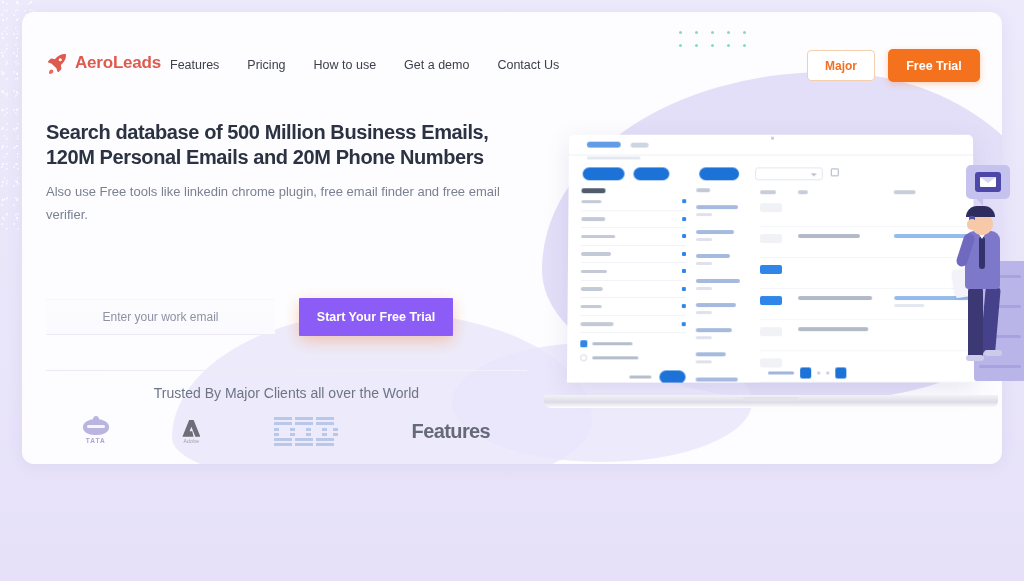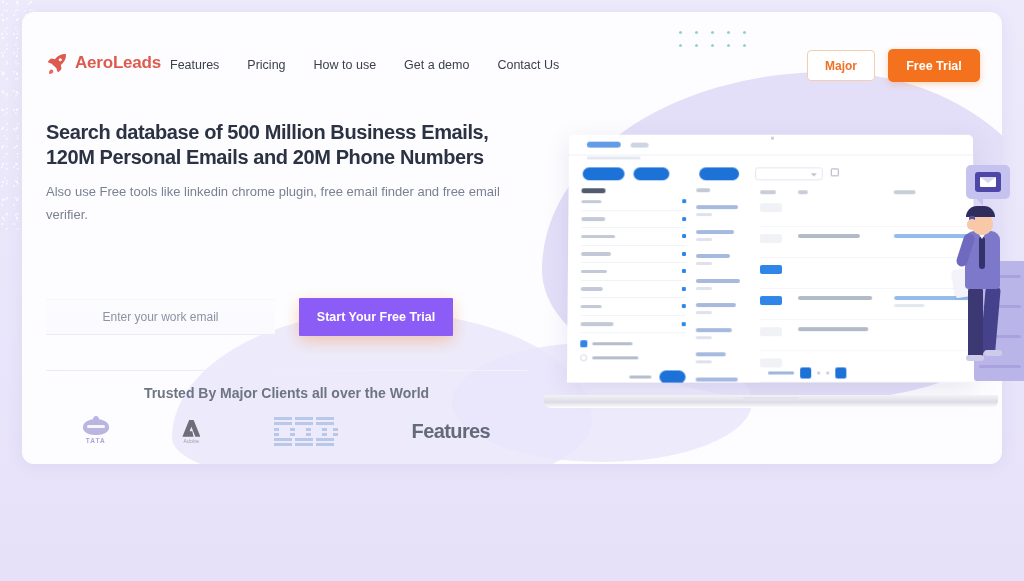--- a/index.html
+++ b/index.html
@@ -99,21 +99,21 @@
   .email-input::placeholder { color:#8d93a3; }
   .btn-start {
     width:154px; height:38px; border:none; border-radius:1px;
     background:#8b5cf6; color:#fff; font-size:12.5px; font-weight:bold;
     display:flex; align-items:center; justify-content:center; cursor:pointer;
     box-shadow:0 5px 16px rgba(244,114,29,.32);
   }
   .divider { position:absolute; left:24px; top:358px; width:481px; height:1px;
              background:linear-gradient(90deg,#ece9f5,#eeecf6,#f4f2fa); }
   .trusted { position:absolute; left:24px; top:373px; width:481px; text-align:center;
-             font-size:14px; color:#6e7486;font-weight:bold; }
+             font-size:14px; color:#6e7486; }
   .logos { position:absolute; left:24px; top:405px; width:481px;
            display:flex; align-items:center; justify-content:space-around; }
   
   .tata { display:flex; flex-direction:column; align-items:center; gap:2px; }
   .tata-mark { width:26px; height:16px; background:#b9b4e0;
                border-radius:50% 50% 45% 45%; position:relative; }
   .tata-mark::after { content:""; position:absolute; left:10px; top:-3px;
                width:6px; height:7px; background:#b9b4e0; border-radius:50%; }
   .tata-mark::before { content:""; position:absolute; left:4px; top:6px;
                width:18px; height:3px; background:#f6f6fb; border-radius:2px; }

